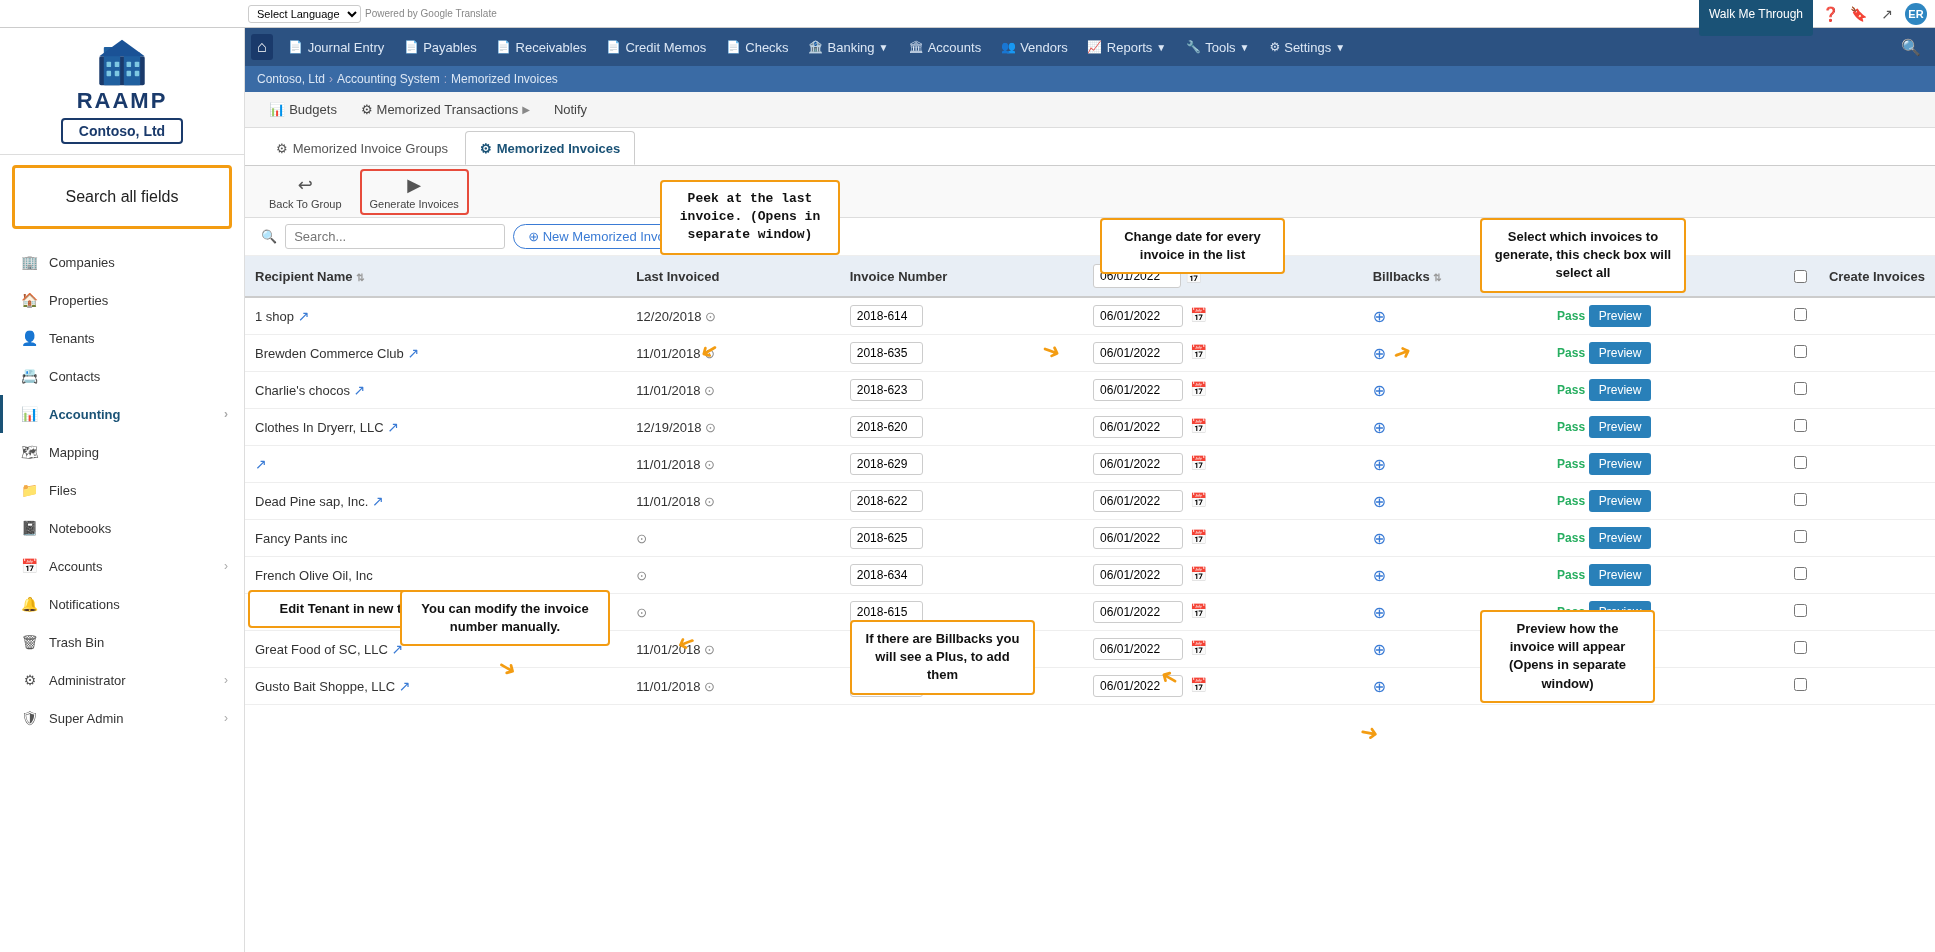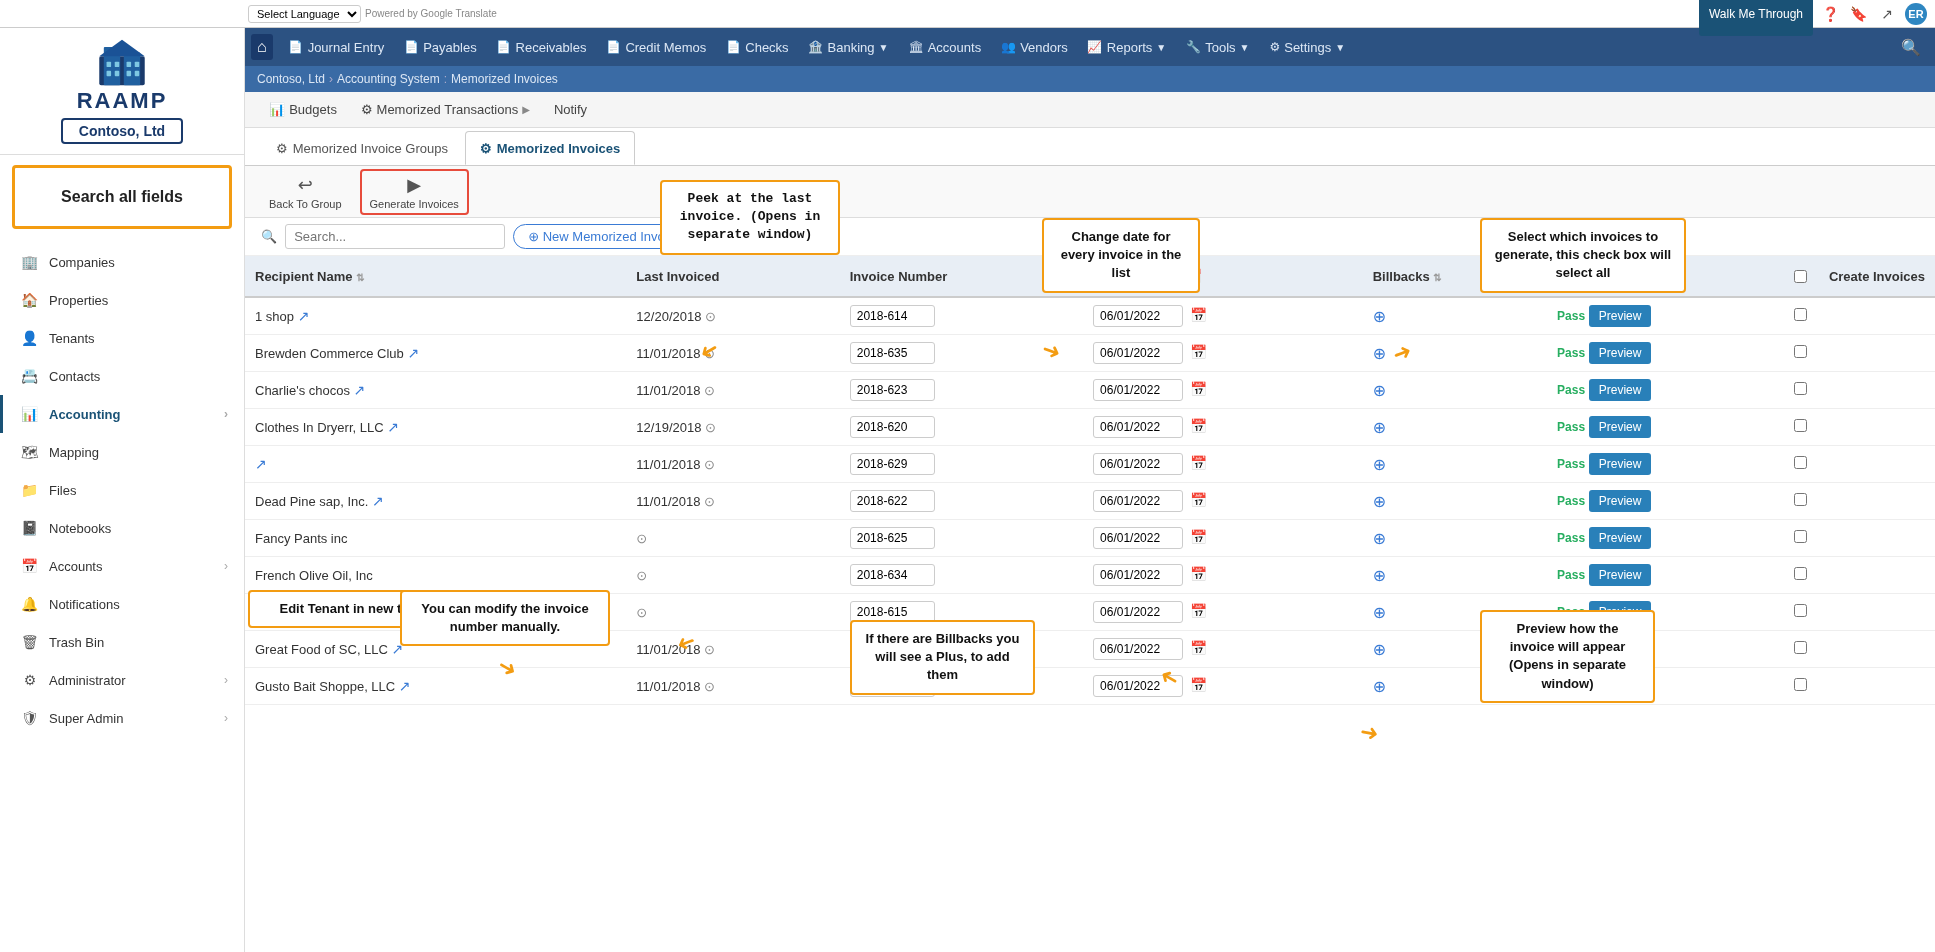--- a/index.html
+++ b/index.html
@@ -110,21 +110,21 @@
       font-weight: 600;
     }
     .search-highlight-box {
       border: 3px solid #f39c12;
       background: #fff;
       margin: 10px 12px;
       padding: 20px 12px;
       border-radius: 4px;
       text-align: center;
       font-size: 16px;
-      font-weight: bold;
+      font-weight: normal;
       color: #222;
       position: relative;
     }
     .sidebar-nav {
       flex: 1;
       overflow-y: auto;
       padding: 4px 0;
     }
     .sidebar-item {
       display: flex;
@@ -372,21 +372,21 @@
       border-radius: 3px;
       padding: 3px 6px;
       font-size: 12px;
       width: 90px;
     }
     .inv-input {
       border: 1px solid #ccc;
       border-radius: 3px;
       padding: 3px 6px;
       font-size: 12px;
-      width: 85px;
+      width: 73px;
     }
     .ext-link { color: #3a7bd5; cursor: pointer; font-size: 14px; }
     .cal-icon { color: #666; cursor: pointer; font-size: 14px; margin-left: 4px; }
     .plus-icon { color: #3a7bd5; cursor: pointer; font-size: 16px; }
     .circle-icon { color: #888; cursor: pointer; font-size: 13px; }
     .check-col { width: 22px; }
 
     
     .header-date-cell {
       display: flex;
@@ -968,21 +968,21 @@
   <div class="tooltip-box" style="left:660px; top:180px; width:180px;font-family:Liberation Mono, monospace;">
     Peek at the last invoice. (Opens in separate window)
   </div>
   <div class="tt-arrow" style="left:700px; top:338px; transform:rotate(150deg);">➜</div>
 
   <div class="tooltip-box" style="left:248px; top:590px; width:200px;">
     Edit Tenant in new tab
   </div>
   <div class="tt-arrow" style="left:498px; top:655px; transform:rotate(30deg);">➜</div>
 
-  <div class="tooltip-box" style="left:1042px; top:218px; width:158px;">
+  <div class="tooltip-box" style="left:1100px; top:218px; width:185px;">
     Change date for every invoice in the list
   </div>
   <div class="tt-arrow" style="left:1042px; top:338px; transform:rotate(20deg);">➜</div>
 
   <div class="tooltip-box" style="left:1480px; top:218px; width:206px;">
     Select which invoices to generate, this check box will select all
   </div>
   <div class="tt-arrow" style="left:1393px; top:340px; transform:rotate(-20deg);">➜</div>
 
   <div class="tooltip-box" style="left:400px; top:590px; width:210px;">

